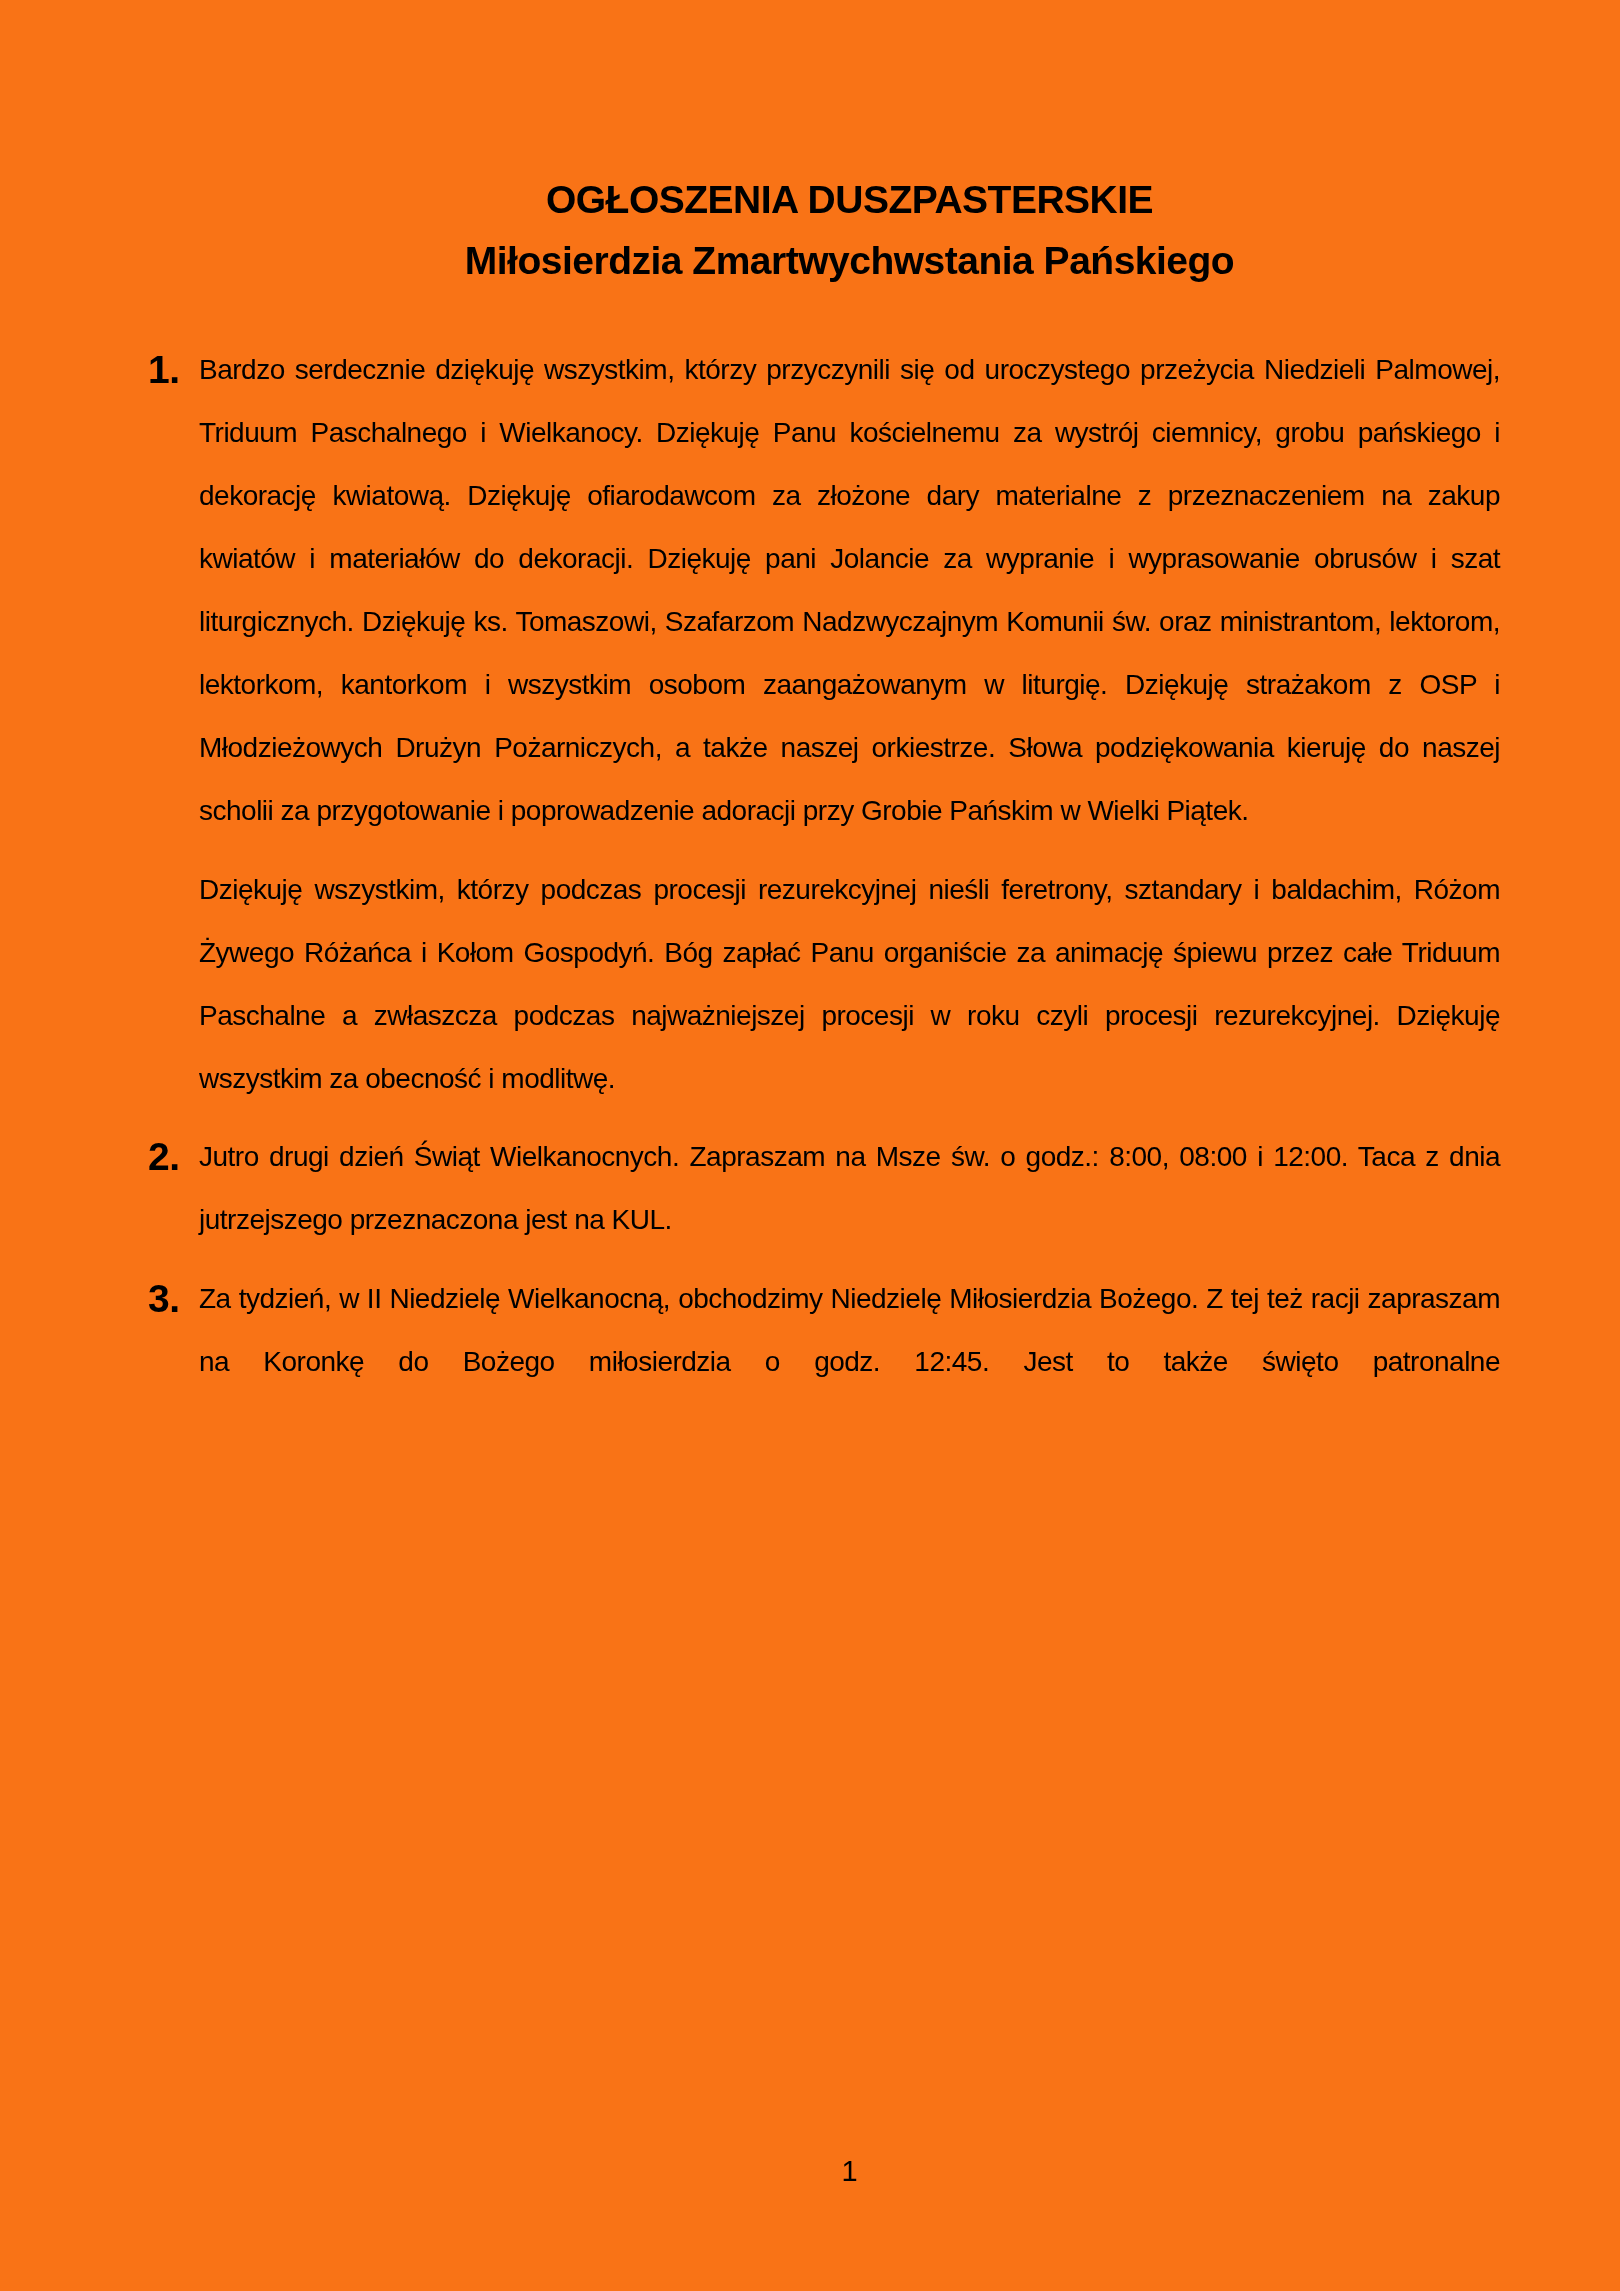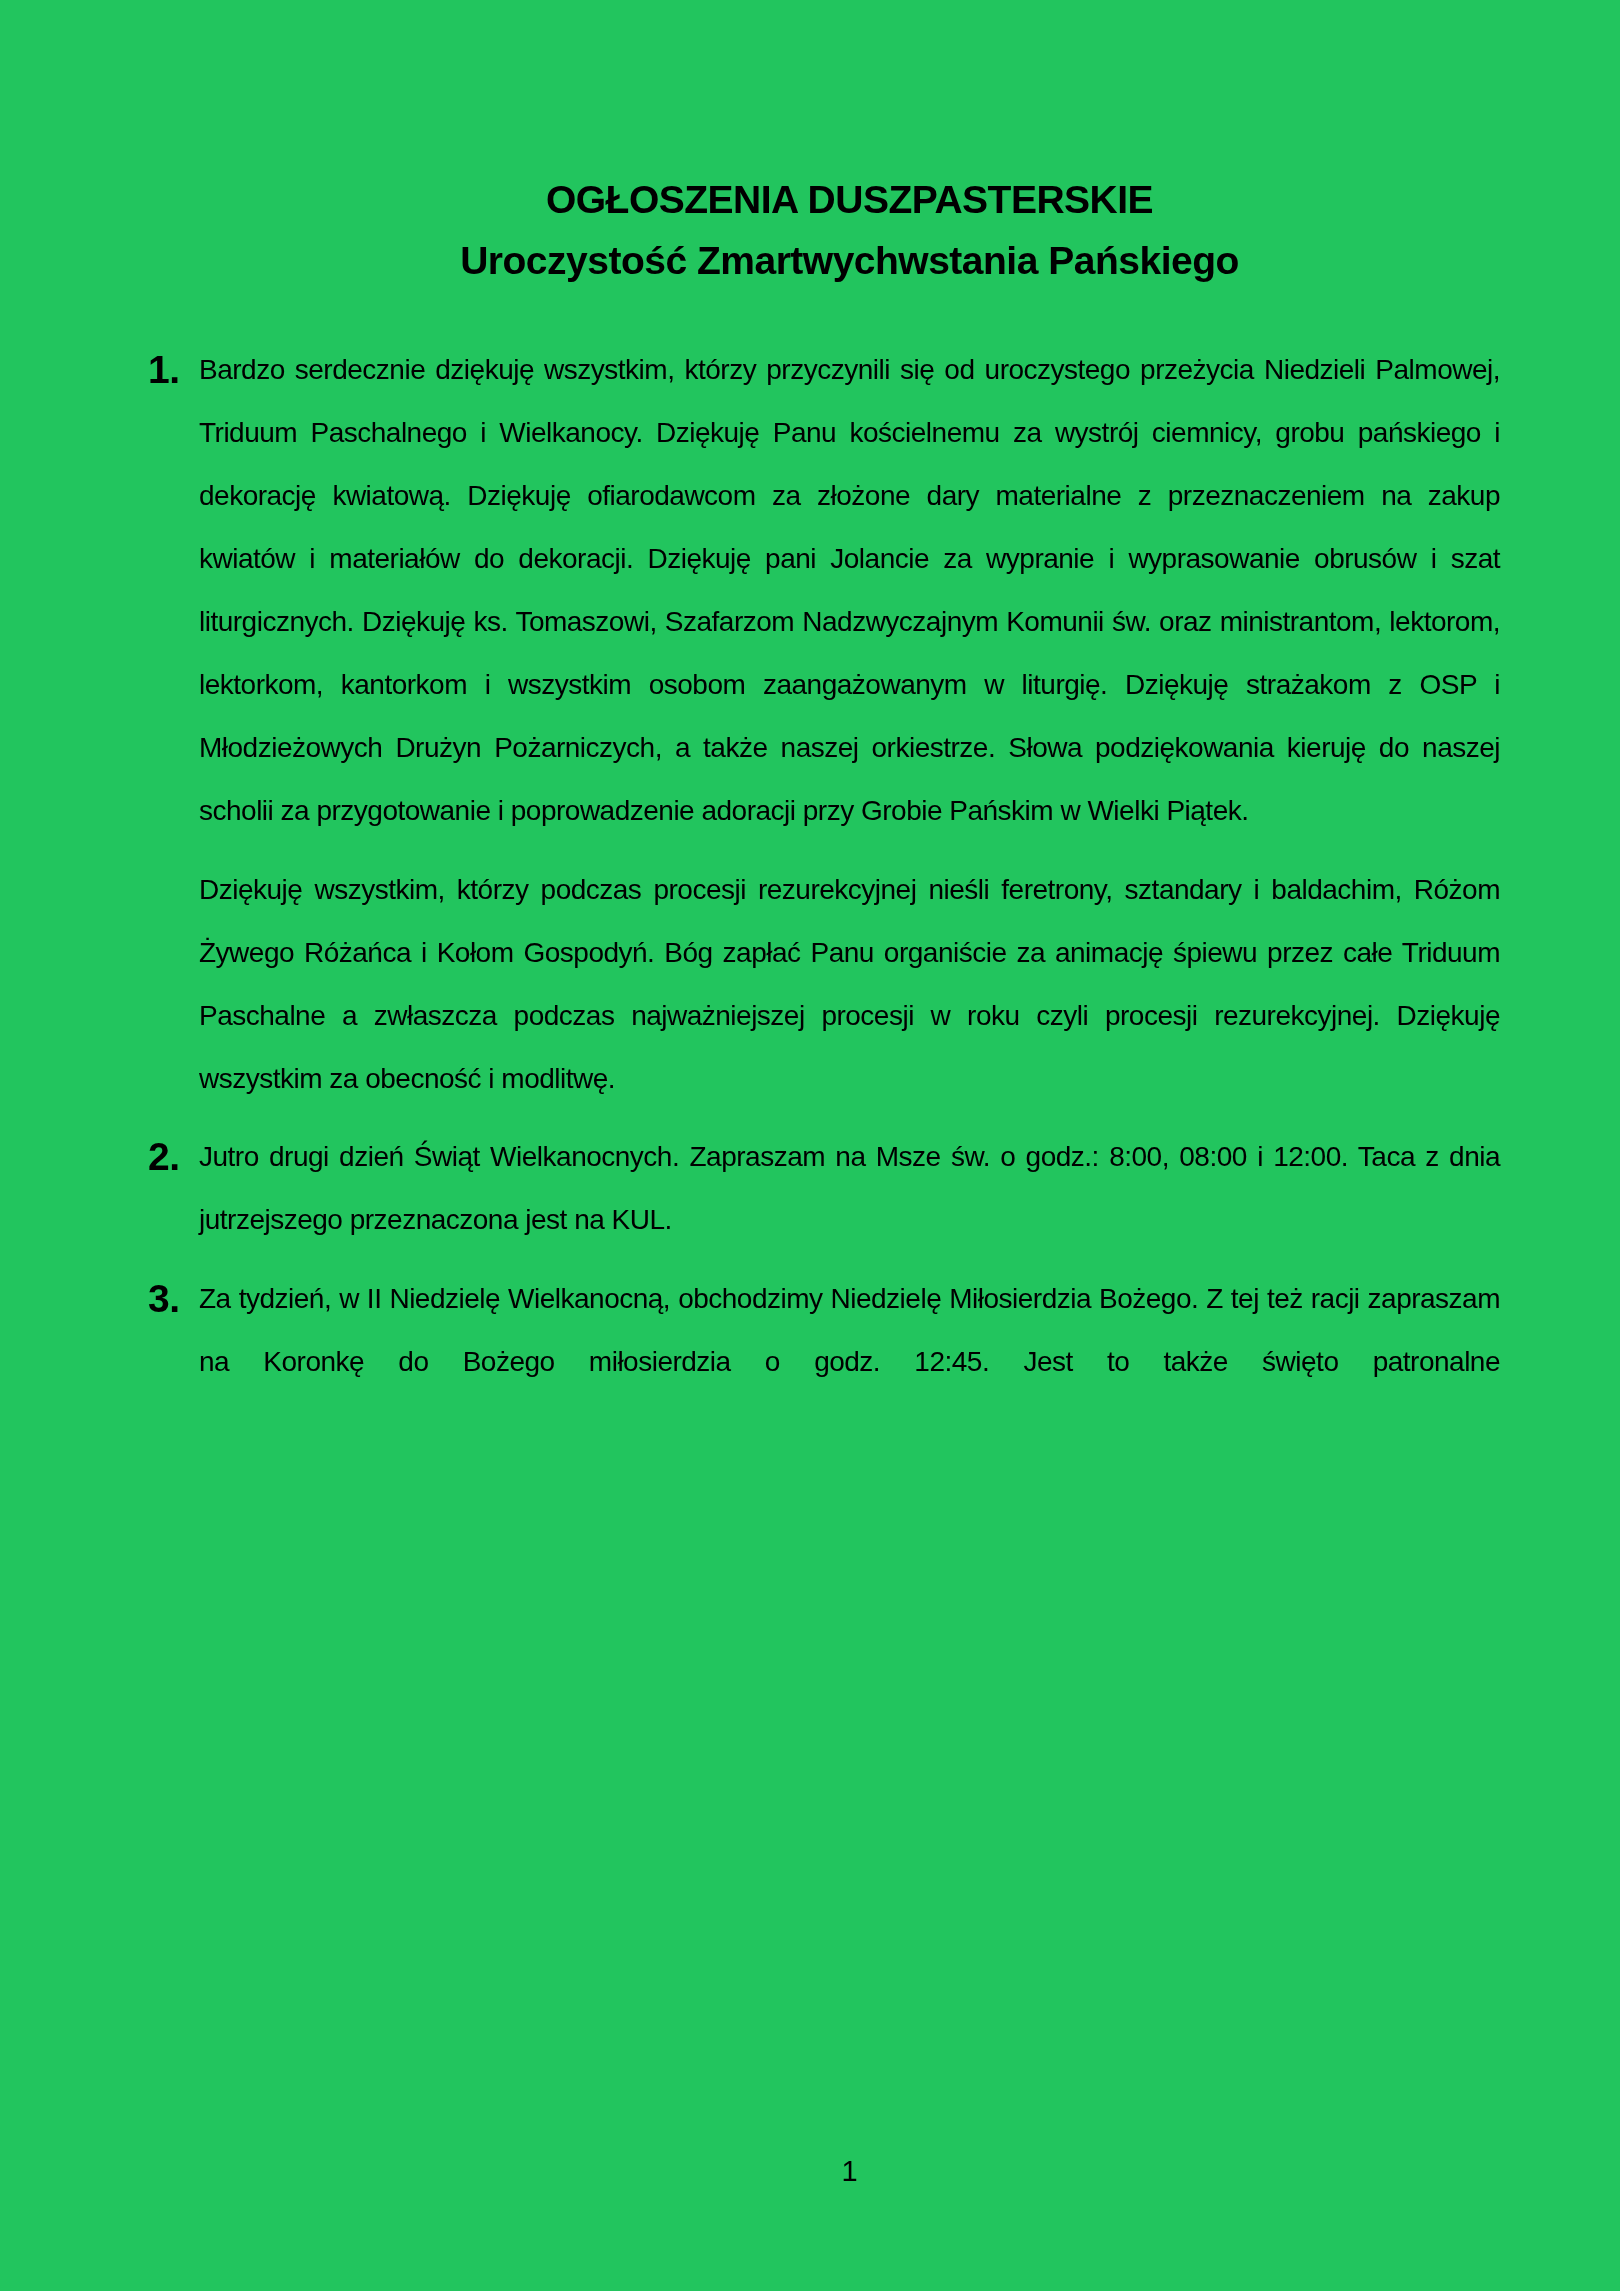--- a/index.html
+++ b/index.html
@@ -9,21 +9,21 @@
     width: 1620px;
     height: 2292px;
     overflow: hidden;
     font-family: "Liberation Sans", sans-serif;
     color: #000000;
   }
   .page {
     position: relative;
     width: 1620px;
     height: 2292px;
-    background: #22c55e;
+    background: #f97316;
   }
   .content {
     position: absolute;
     left: 199px;
     top: 169px;
     width: 1301px;
   }
   .title-block {
     text-align: center;
     font-weight: bold;
@@ -77,21 +77,21 @@
 </style>
 </head>
 <body>
 
 <div class="page">
 
   <div class="content">
 
     <header class="title-block">
       <span class="t-line">OGŁOSZENIA DUSZPASTERSKIE</span>
-      <span class="t-line">Uroczystość Zmartwychwstania Pańskiego</span>
+      <span class="t-line">Miłosierdzia Zmartwychwstania Pańskiego</span>
     </header>
 
     <div class="announcements" id="announcement-list">
         <div class="item">
           <span class="num">1.</span>
           <p>Bardzo serdecznie dziękuję wszystkim, którzy przyczynili się od uroczystego przeżycia Niedzieli Palmowej, Triduum Paschalnego i Wielkanocy. Dziękuję Panu kościelnemu za wystrój ciemnicy, grobu pańskiego i dekorację kwiatową. Dziękuję ofiarodawcom za złożone dary materialne z przeznaczeniem na zakup kwiatów i materiałów do dekoracji. Dziękuję pani Jolancie za wypranie i wyprasowanie obrusów i szat liturgicznych. Dziękuję ks. Tomaszowi, Szafarzom Nadzwyczajnym Komunii św. oraz ministrantom, lektorom, lektorkom, kantorkom i wszystkim osobom zaangażowanym w liturgię. Dziękuję strażakom z OSP i Młodzieżowych Drużyn Pożarniczych, a także naszej orkiestrze. Słowa podziękowania kieruję do naszej scholii za przygotowanie i poprowadzenie adoracji przy Grobie Pańskim w Wielki Piątek.</p>
           <p>Dziękuję wszystkim, którzy podczas procesji rezurekcyjnej nieśli feretrony, sztandary i baldachim, Różom Żywego Różańca i Kołom Gospodyń. Bóg zapłać Panu organiście za animację śpiewu przez całe Triduum Paschalne a zwłaszcza podczas najważniejszej procesji w roku czyli procesji rezurekcyjnej. Dziękuję wszystkim za obecność i modlitwę.</p>
         </div>
         <div class="item">
           <span class="num">2.</span>

